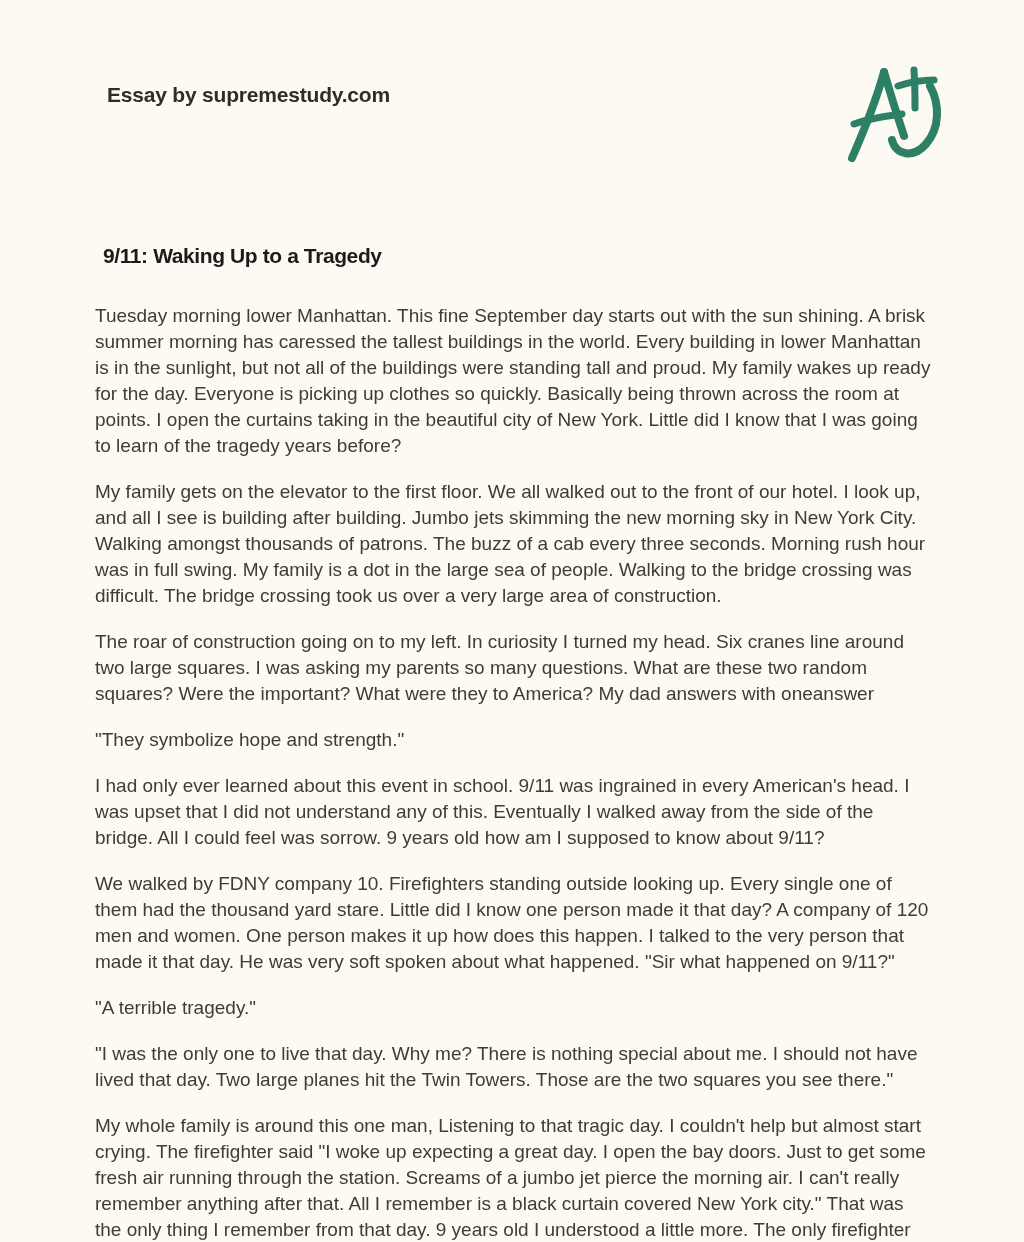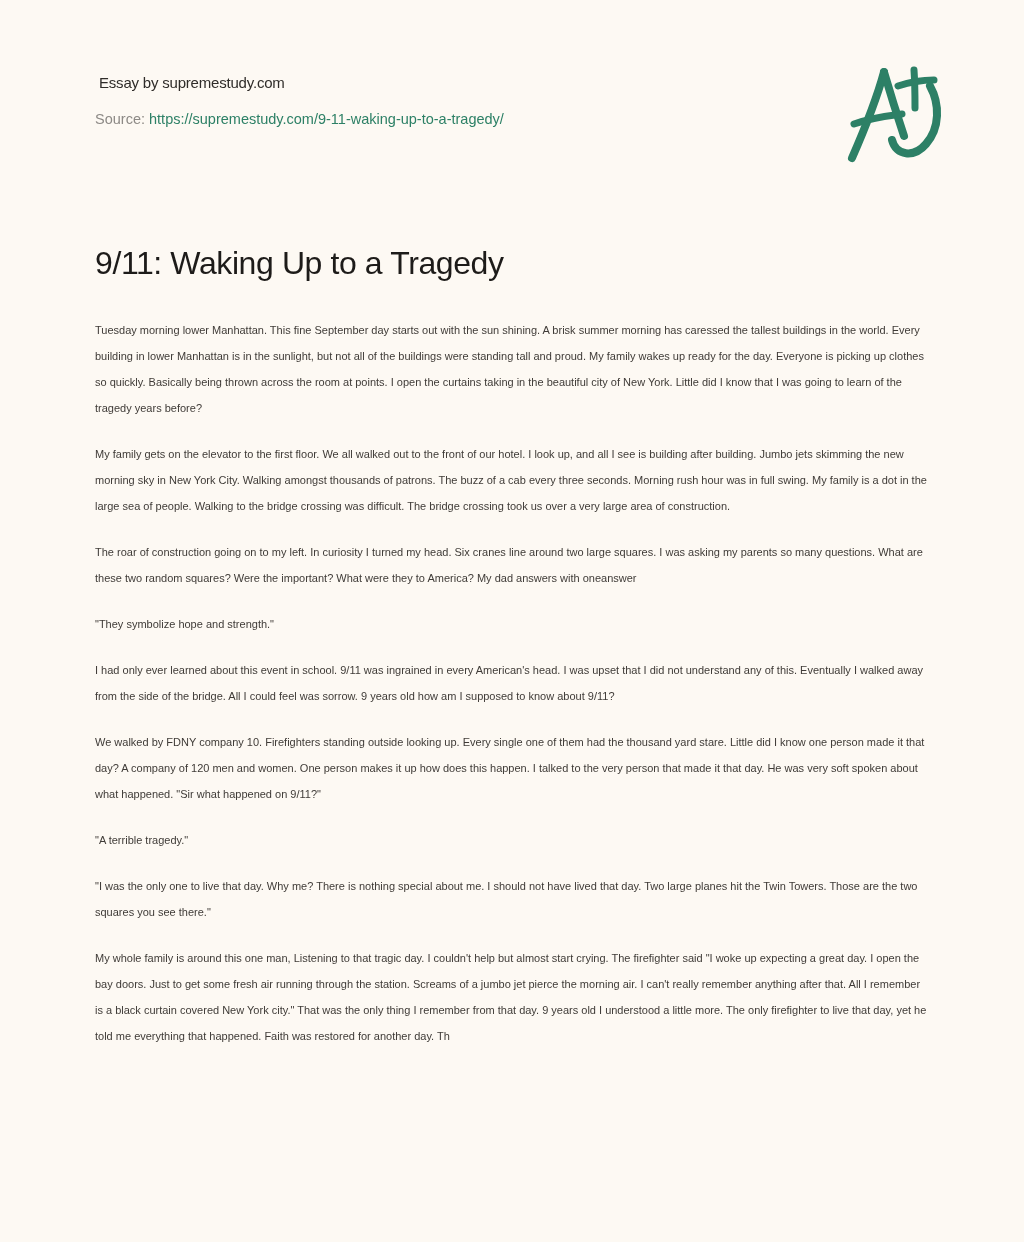--- a/index.html
+++ b/index.html
@@ -33,26 +33,26 @@
   }
 
   .brand-block {
     position: absolute;
     left: 95px;
     top: 70px;
     width: 700px;
   }
 
   .brand-title {
-    font-size: 15px;
-    font-weight: normal;
+    font-size: 21px;
+    font-weight: bold;
     color: #2f2c29;
     letter-spacing: -0.2px;
     line-height: 1.2;
-    margin: 4px;
+    margin: 12px;
   }
 
   .source-line {
     margin-top: 18px;
     font-size: 14.5px;
     line-height: 1.3;
     white-space: nowrap;
   }
 
   .source-label {
@@ -80,54 +80,50 @@
 
   
   .article {
     position: absolute;
     left: 95px;
     top: 243px;
     width: 836px;
   }
 
   .article-title {
-    margin: 0 0 34px 0;
-    font-size: 32px;
-    font-weight: normal;
+    margin: 0 0 34px 8px;
+    font-size: 21px;
+    font-weight: bold;
     color: #1d1b19;
     letter-spacing: -0.4px;
     line-height: 1.25;
   }
 
   .article-body p {
     margin: 0 0 20px 0;
-    font-size: 11px;
+    font-size: 19px;
     line-height: 26px;
     color: #3f3b37;
     text-align: left;
   }
 
   .article-body p:last-child {
     margin-bottom: 0;
   }
 </style>
 </head>
 <body>
 
 <div class="page">
 
   <div class="header">
 
     <div class="brand-block">
       <div class="brand-title">Essay by supremestudy.com</div>
 
-      <div class="source-line">
-        <span class="source-label">Source:</span>
-        <a class="source-url" href="#">https://supremestudy.com/9-11-waking-up-to-a-tragedy/</a>
-      </div>
     </div>
 
     <div class="logo">
       <svg viewBox="0 0 120 120" xmlns="http://www.w3.org/2000/svg">
         <g fill="none" stroke="#2d8066" stroke-linecap="round" stroke-linejoin="round">
 
           <path d="M48 16 C42 38, 30 70, 16 102" stroke-width="8"></path>
 
           <path d="M48 16 C55 40, 62 62, 68 80" stroke-width="8"></path>
 

